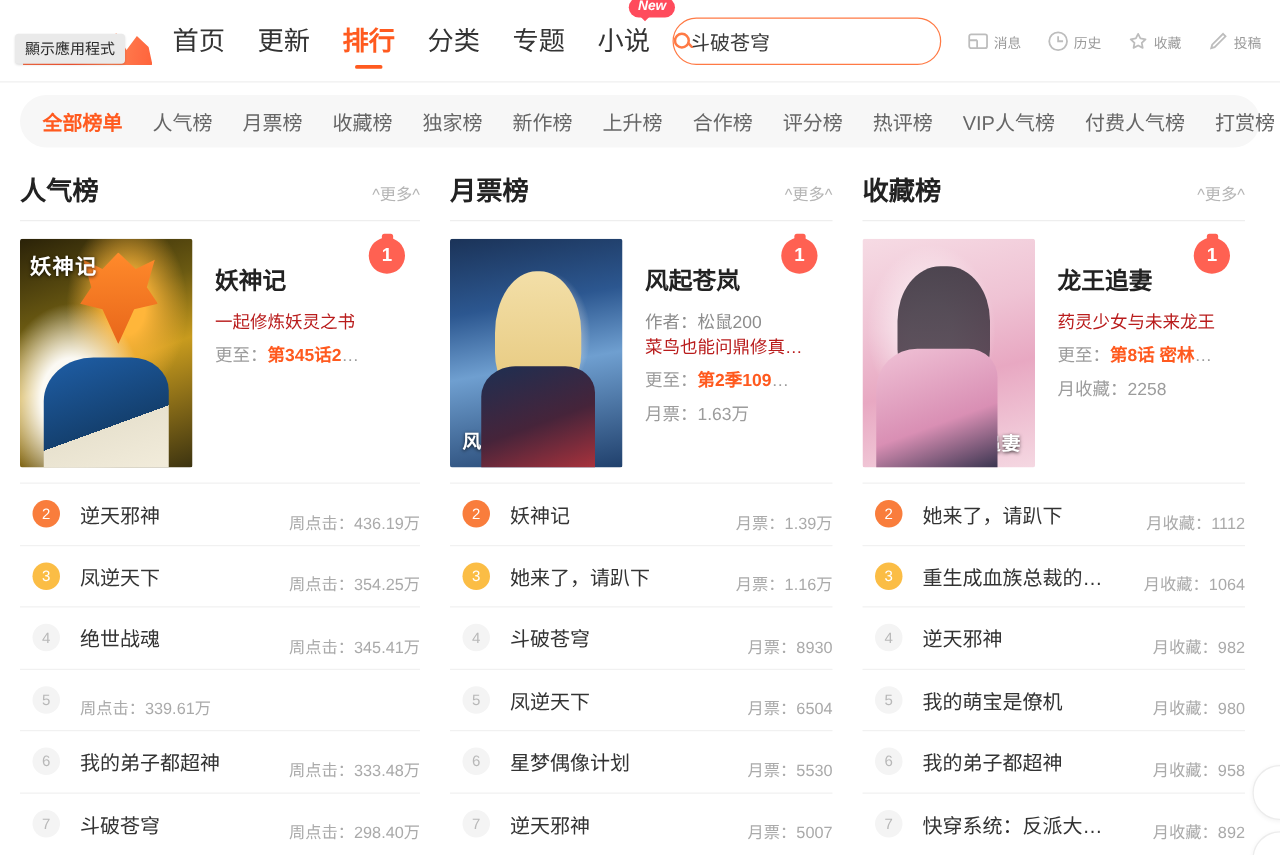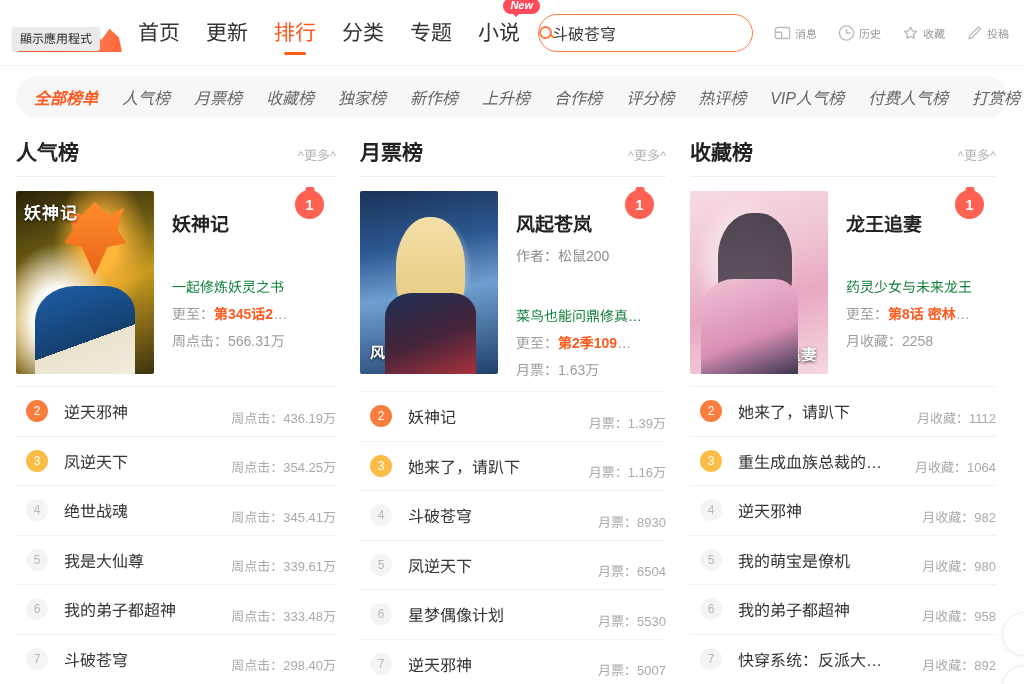--- a/index.html
+++ b/index.html
@@ -69,21 +69,21 @@
     position: relative;
   }
   .nav-item {
     font-size: 21px;
     color: #333;
     position: relative;
     cursor: pointer;
     padding-bottom: 3px;
     white-space: nowrap;
   }
-  .nav-item.active { color: #ff5a1f; }
+  .nav-item.active { color: #ff5a1f; font-weight: bold; }
   .nav-item.active::after {
     content: "";
     position: absolute;
     left: 50%; transform: translateX(-50%);
     bottom: -6px;
     width: 22px; height: 3px;
     border-radius: 2px;
     background: #ff5a1f;
   }
   .nav-item .new-badge {
@@ -169,21 +169,20 @@
   
   .tabstrip-wrap { padding: 10px 16px 0 16px; }
   .tabstrip {
     background: #f7f7f7;
     border-radius: 24px;
     height: 42px;
     display: flex;
     align-items: center;
     padding: 0 18px;
     gap: 24px;
-    font-style: italic;
   }
   .tab {
     font-size: 16px;
     color: #666;
     white-space: nowrap;
     cursor: pointer;
   }
   .tab.active { color: #ff5a1f; font-weight: bold; }
 
   
@@ -301,22 +300,21 @@
     min-width: 0;
   }
   .feat-title {
     font-size: 19px;
     font-weight: bold;
     color: #222;
     margin-bottom: 9px;
   }
   .feat-author { font-size: 14px; color: #8d8d8d; }
   .feat-desc {
-    font-size: 14px; color: #15803d;
-    margin-top: 40px;
+    font-size: 14px; color: #b91c1c;
     white-space: nowrap; overflow: hidden; text-overflow: ellipsis;
   }
   .feat-line {
     font-size: 14px; color: #9c9c9c;
     margin-top: 7px;
     white-space: nowrap; overflow: hidden;
   }
   .feat-line .hl { color: #ff5a1f; font-weight: bold; }
   .rank-one {
     position: absolute;
@@ -487,21 +485,20 @@
     <div class="featured">
       <div class="cover cover-1">
         <span class="cover-title">妖神记</span>
       </div>
       <div class="feat-info">
         <div class="feat-title">妖神记</div>
         <div class="feat-desc">一起修炼妖灵之书</div>
         <div class="feat-line">
           <span>更至：</span><span class="hl">第345话2</span><span>…</span>
         </div>
-        <div class="feat-line">周点击：566.31万</div>
       </div>
       <div class="rank-one">1</div>
     </div>
 
     <div class="row">
       <div class="rank r2">2</div>
       <div class="row-title">逆天邪神</div>
       <div class="row-stat">周点击：436.19万</div>
     </div>
     <div class="row">
@@ -509,21 +506,20 @@
       <div class="row-title">凤逆天下</div>
       <div class="row-stat">周点击：354.25万</div>
     </div>
     <div class="row">
       <div class="rank">4</div>
       <div class="row-title">绝世战魂</div>
       <div class="row-stat">周点击：345.41万</div>
     </div>
     <div class="row">
       <div class="rank">5</div>
-      <div class="row-title">我是大仙尊</div>
       <div class="row-stat">周点击：339.61万</div>
     </div>
     <div class="row">
       <div class="rank">6</div>
       <div class="row-title">我的弟子都超神</div>
       <div class="row-stat">周点击：333.48万</div>
     </div>
     <div class="row">
       <div class="rank">7</div>
       <div class="row-title">斗破苍穹</div>

